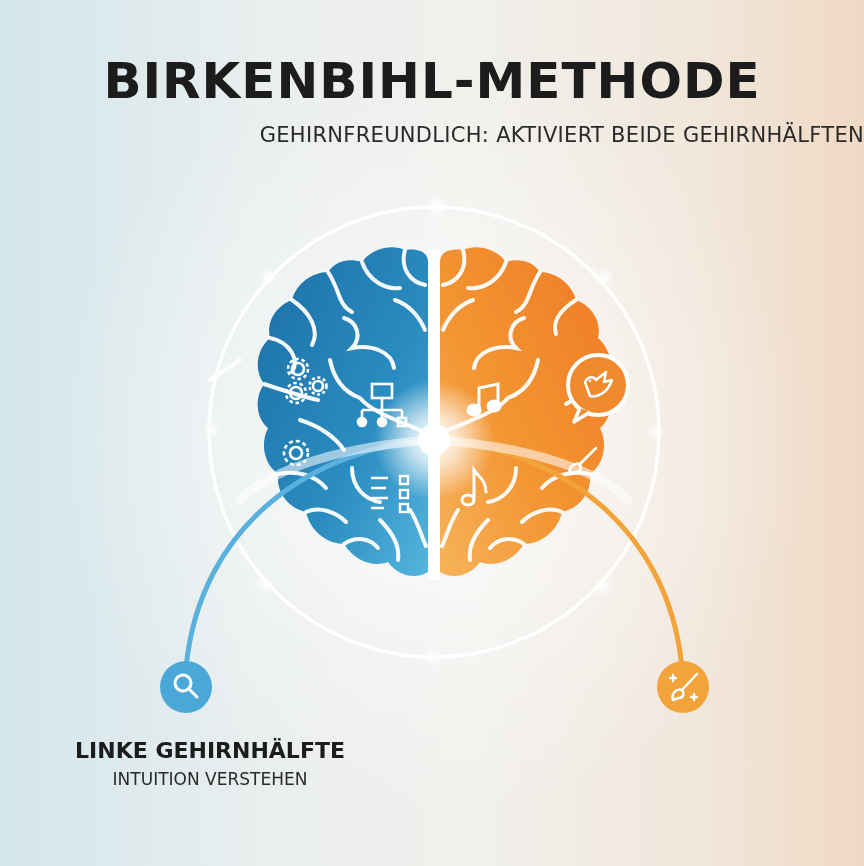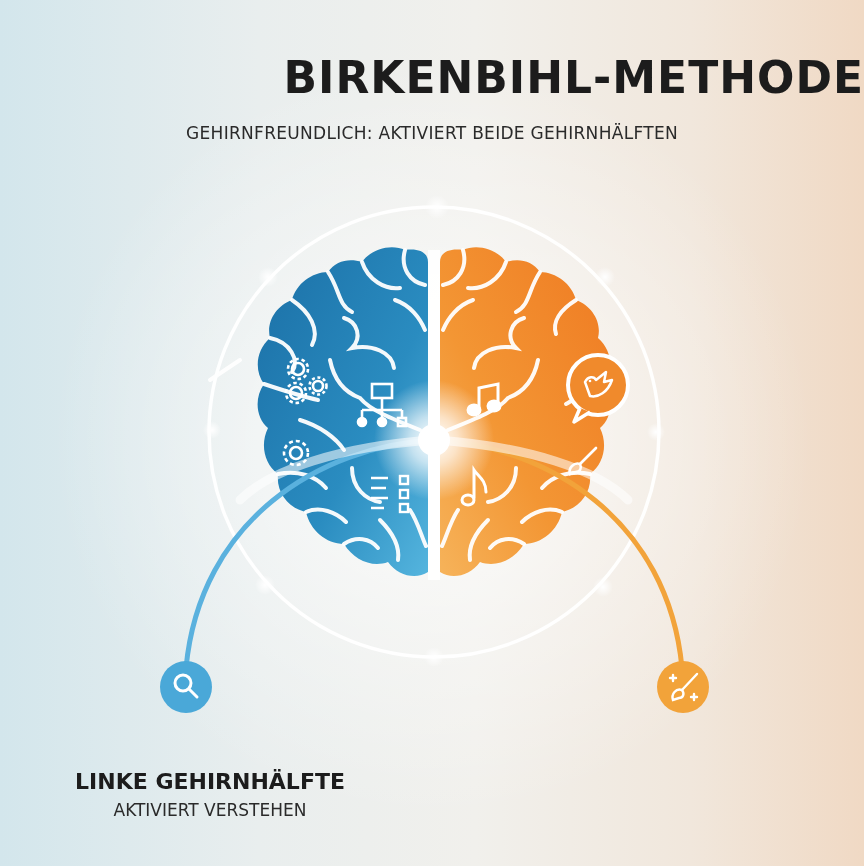--- a/index.html
+++ b/index.html
@@ -7,30 +7,30 @@
     width: 864px; height: 866px; overflow: hidden; position: relative;
     font-family: "DejaVu Sans", sans-serif;
     background: linear-gradient(90deg, #d3e6ec 0%, #e9eeee 30%, #f1f0ec 55%, #f1e7dc 80%, #f0d9c4 100%);
   }
   .glow-bg {
     position: absolute; left: 0; top: 0; width: 864px; height: 866px;
     background: radial-gradient(circle at 432px 440px, rgba(255,255,255,0.85) 0px, rgba(255,255,255,0.35) 200px, rgba(255,255,255,0) 380px);
     pointer-events: none;
   }
   .title {
-    position: absolute; left: 0; top: 52px; width: 864px; text-align: right;
-    font-size: 44px; font-weight: bold; color: #1c1c1c; letter-spacing: 1px;
+    position: absolute; left: 0; top: 52px; width: 864px; text-align: center;
+    font-size: 50px; font-weight: bold; color: #1c1c1c; letter-spacing: 1px;
   }
   .subtitle {
-    position: absolute; left: 0; top: 123px; width: 864px; text-align: center;
-    font-size: 17px; color: #2a2a2a; letter-spacing: 0.3px;
+    position: absolute; left: 0; top: 123px; width: 864px; text-align: right;
+    font-size: 21px; color: #2a2a2a; letter-spacing: 0.3px;
   }
   svg.scene { position: absolute; left: 0; top: 0; }
   .label-block { position: absolute; top: 738px; text-align: center; }
-  .label-block.left { left: 60px; width: 300px; margin-top: 31px; }
+  .label-block.left { left: 60px; width: 300px; }
   .label-block.right { left: 510px; width: 310px; }
   .label-title { font-size: 22px; font-weight: bold; color: #1c1c1c; }
   .label-sub { font-size: 17px; color: #2a2a2a; margin-top: 6px; }
 </style>
 </head>
 <body>
 
 <div class="glow-bg"></div>
 
 <div class="title">BIRKENBIHL-METHODE</div>
@@ -214,17 +214,17 @@
       <path d="M697,674 L682,690"></path>
       <path d="M682,690 C676,688 671,694 673,700 L679,698 C683,698 685,694 682,690 Z"></path>
       <path d="M673,675 V681 M670,678 H676"></path>
       <path d="M694,694 V700 M691,697 H697"></path>
     </g>
   </g>
 </svg>
 
 <div class="label-block left">
   <div class="label-title">LINKE GEHIRNHÄLFTE</div>
-  <div class="label-sub">AKTIVIERT VERSTEHEN</div>
+  <div class="label-sub">INTUITION VERSTEHEN</div>
 </div>
 
 <div class="label-block right">
 </div>
 
 </body></html>

